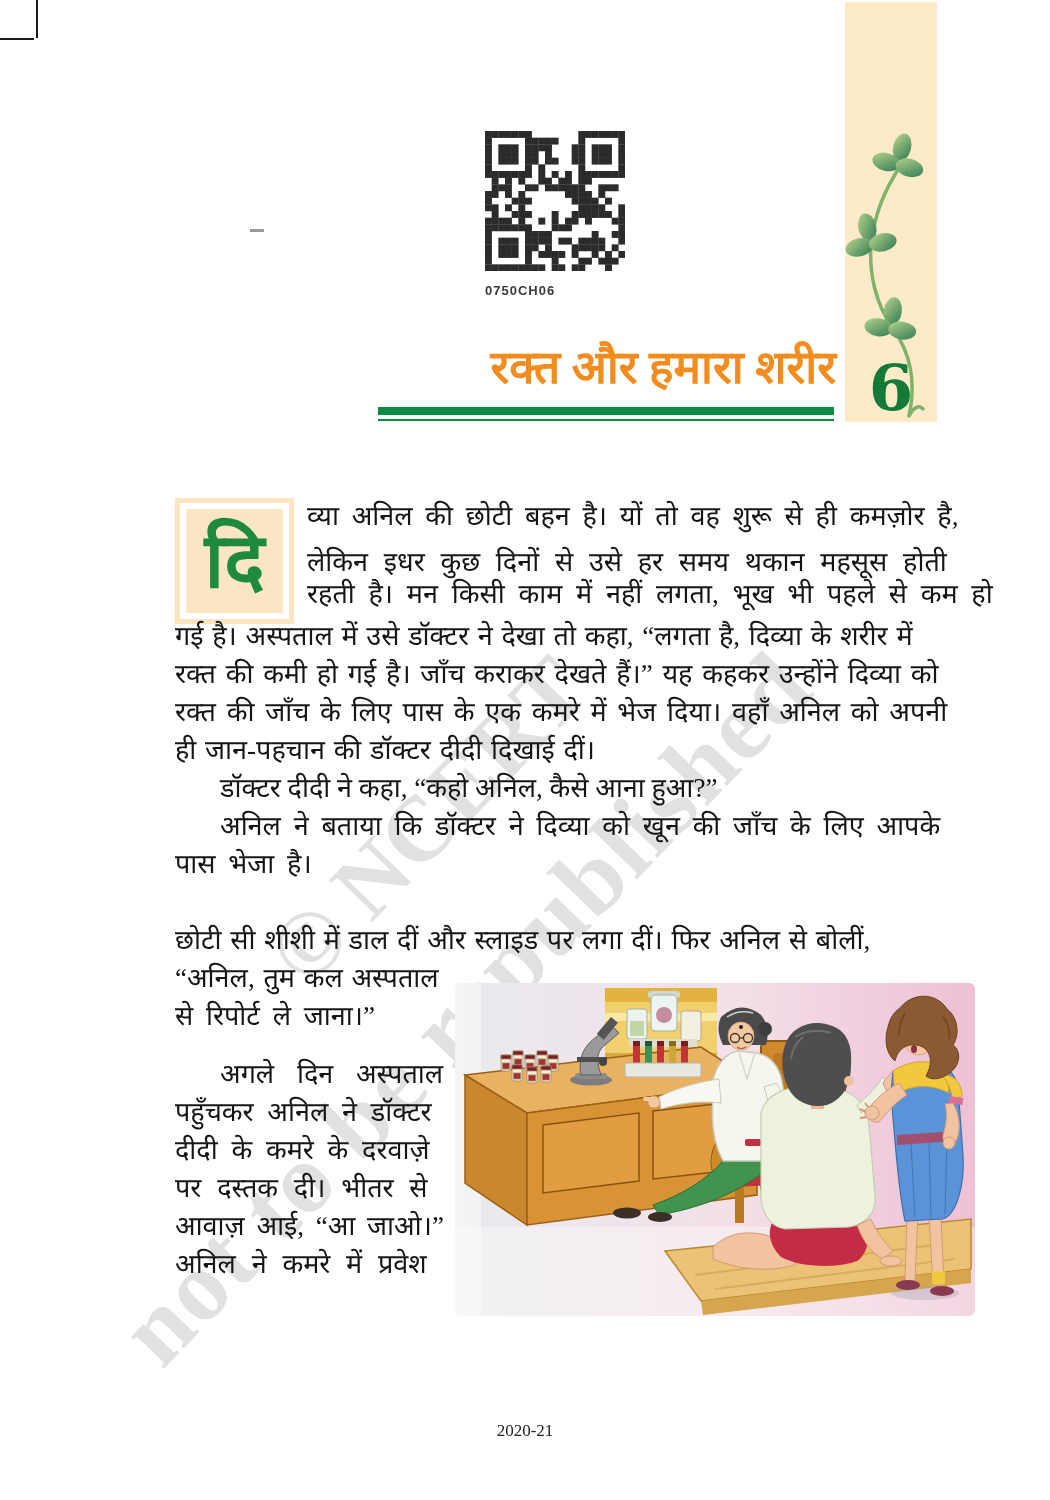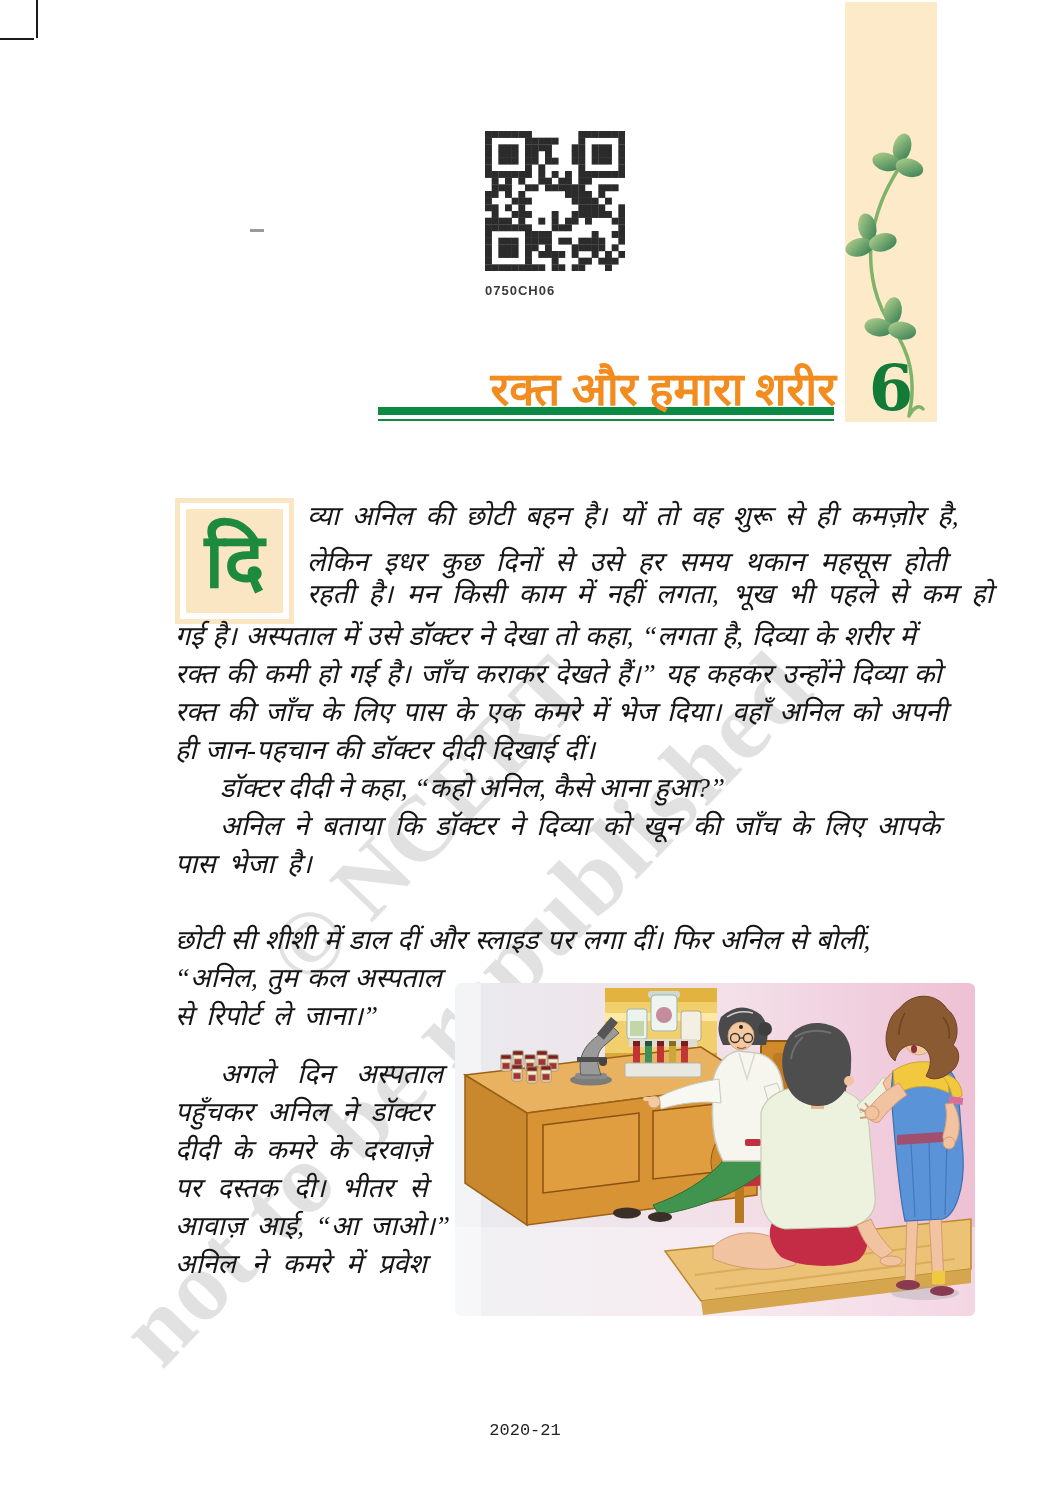--- a/index.html
+++ b/index.html
@@ -13,43 +13,43 @@
   .qr{position:absolute;left:485px;top:131px;width:140px;height:140px;}
   .qr-label{position:absolute;left:485px;top:283px;width:140px;text-align:left;
             font-family:"Liberation Sans",sans-serif;font-size:13px;letter-spacing:1px;color:#3a3a3a;font-weight:bold;}
   
   .band{position:absolute;left:845px;top:2px;width:92px;height:420px;background:#fceac8;}
   .band svg{position:absolute;left:0;top:126px;}
   .chapter-num{position:absolute;left:0;bottom:2px;width:100%;text-align:center;
                font-family:"DejaVu Serif",serif;font-weight:bold;font-size:64px;color:#147a38;line-height:1;}
   
   .chapter-title{position:absolute;right:214px;top:334px;font-size:46px;font-weight:bold;color:#f28c1e;
-                 white-space:nowrap;z-index:2;margin-top:22px;}
+                 white-space:nowrap;z-index:2;}
   .rule-thick{position:absolute;left:378px;top:407px;width:456px;height:8px;background:#0b8a43;}
   .rule-thin{position:absolute;left:378px;top:419px;width:456px;height:2px;background:#0b8a43;}
   
   .dropcap-outer{position:absolute;left:175px;top:498px;width:119px;height:126px;background:#fae6c2;
                  padding:5px;box-sizing:border-box;z-index:2;}
   .dropcap-mid{width:100%;height:100%;background:#ffffff;padding:6px;box-sizing:border-box;}
   .dropcap-in{width:100%;height:100%;background:#fae6c2;display:flex;align-items:center;justify-content:center;
               font-size:76px;font-weight:bold;color:#1e8a3e;line-height:1;}
   
-  .l{position:absolute;left:175px;white-space:nowrap;font-size:27px;color:#151515;z-index:2;line-height:1.2;font-style:italic;}
+  .l{position:absolute;left:175px;white-space:nowrap;font-size:27px;color:#151515;z-index:2;line-height:1.2;}
   .ad{left:307px;}  
   .in{left:220px;}  
   
   .wm{position:absolute;font-family:"Liberation Serif",serif;font-weight:bold;white-space:nowrap;
       color:rgba(105,105,105,0.20);transform-origin:0 50%;z-index:1;}
   .wm1{left:285px;top:915px;font-size:92px;transform:rotate(-46deg);}
   .wm2{left:138px;top:1290px;font-size:100px;letter-spacing:2px;transform:rotate(-46deg);}
   
   .illus{position:absolute;left:455px;top:983px;width:520px;height:333px;z-index:3;}
   
   .footer{position:absolute;left:0;top:1421px;width:100%;text-align:center;
-          font-family:Liberation Mono, monospace;font-size:17px;color:#232323;}
+          font-family:Liberation Serif, serif;font-size:17px;color:#232323;}
 </style>
 </head>
 <body>
 
 <div class="page">
 
   <div class="crop-v"></div>
   <div class="crop-h"></div>
   <div class="stray"></div>
 

